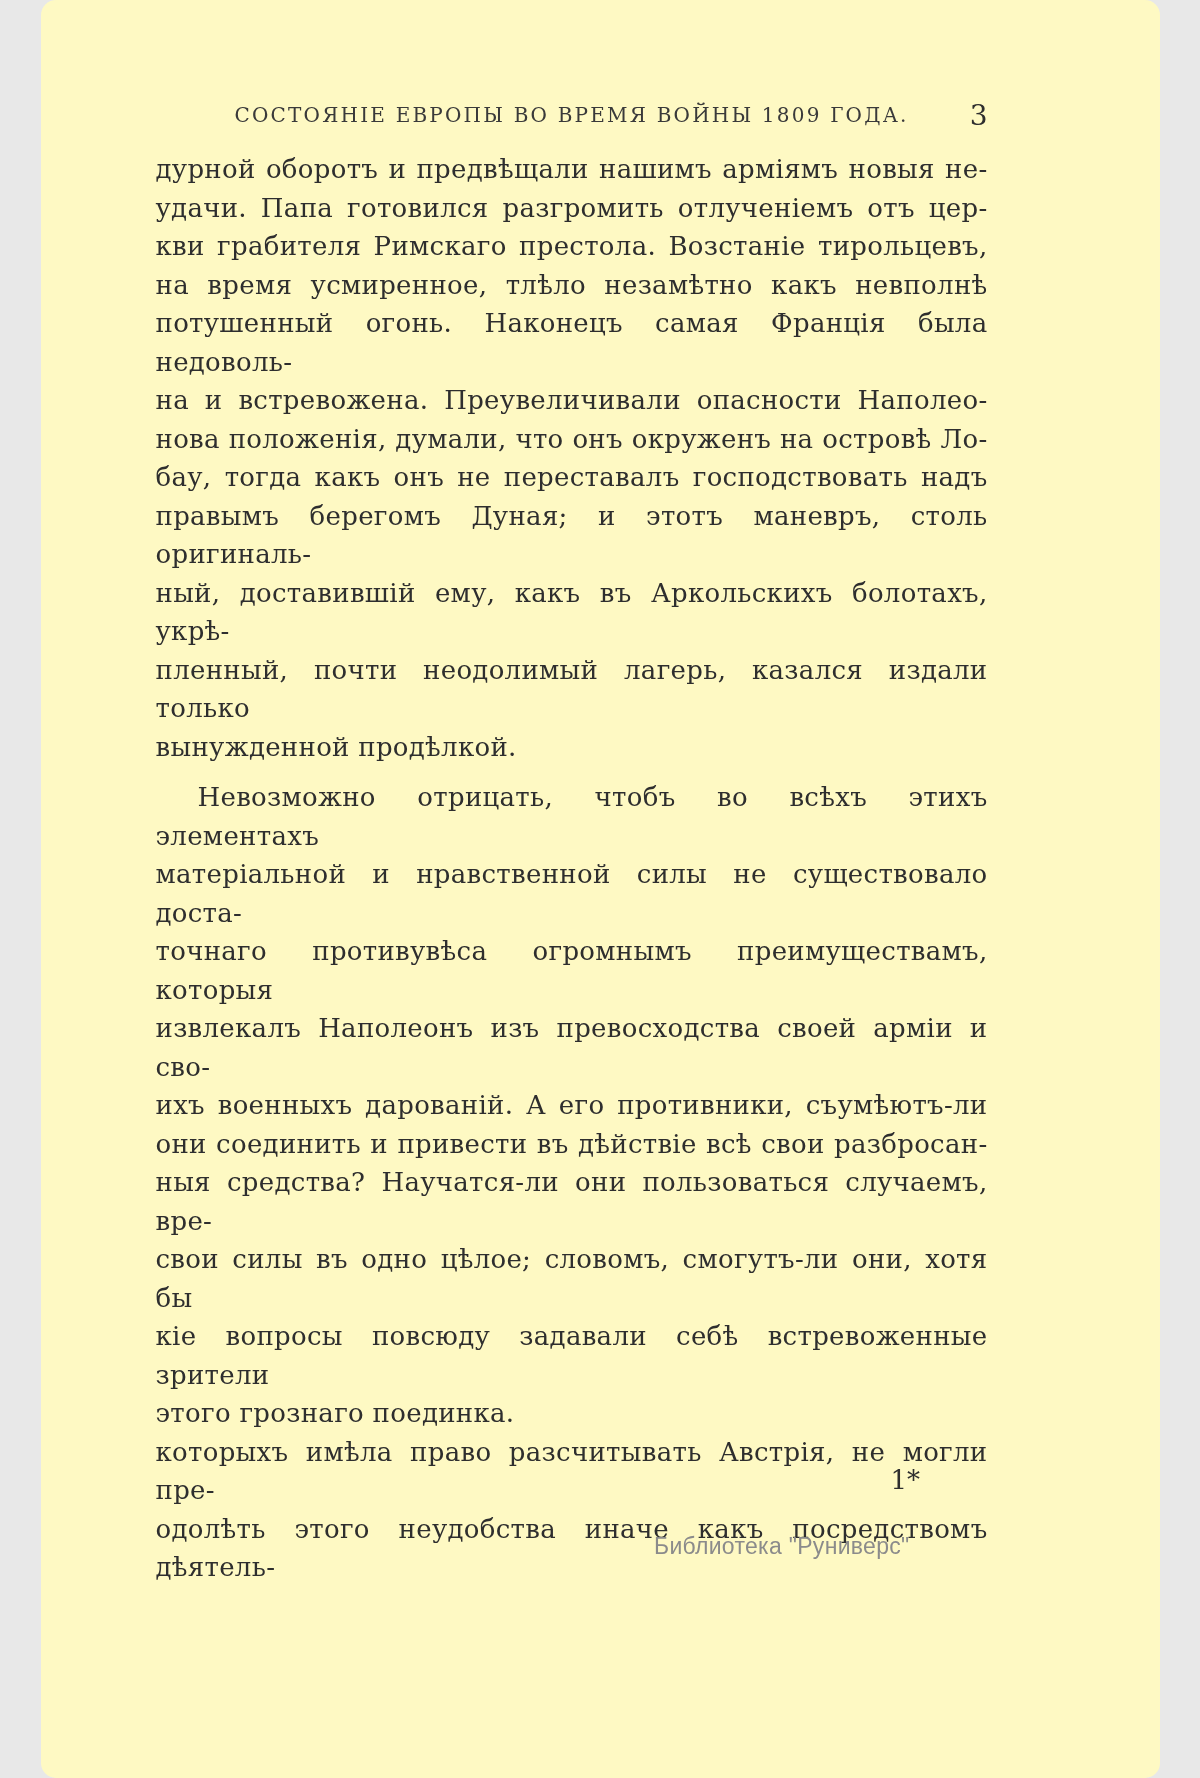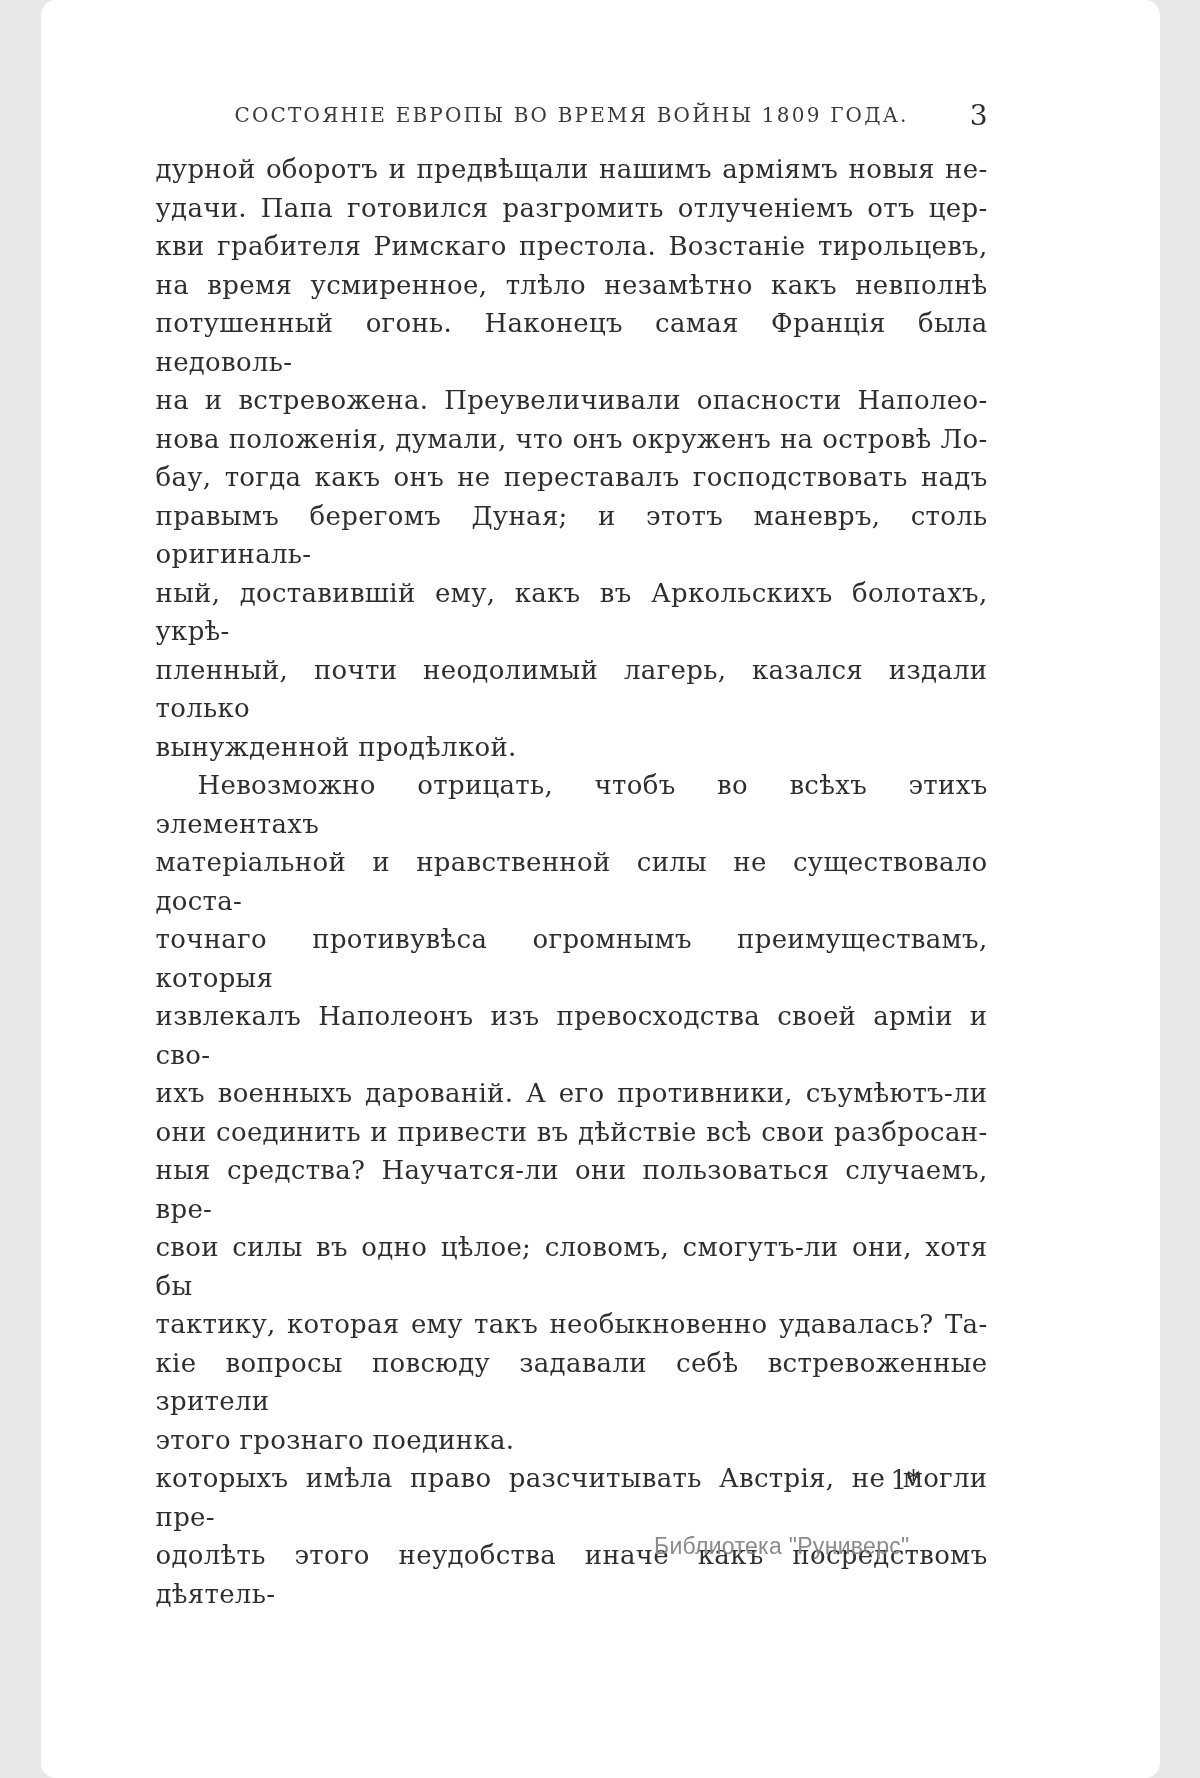--- a/index.html
+++ b/index.html
@@ -5,21 +5,21 @@
   html, body {
     margin: 0;
     padding: 0;
     background: #e8e8e8;
   }
   .page {
     position: relative;
     width: 1119px;
     height: 1778px;
     margin: 0 auto;
-    background: #ffffff;
+    background: #fef9c3;
     overflow: hidden;
     font-family: "DejaVu Serif", "Liberation Serif", serif;
     color: #2e2e2e;
     border-radius: 15px;
   }
   .header {
     position: absolute;
     left: 115px;
     top: 103px;
     width: 832px;
@@ -51,20 +51,21 @@
     letter-spacing: 0.3px;
     text-align: justify;
     text-align-last: justify;
     white-space: normal;
   }
   .line.final {
     text-align-last: left;
   }
   .line.indent {
     text-indent: 42px;
+    margin-top: 12px;
   }
   .signature-mark {
     position: absolute;
     left: 850px;
     top: 1465px;
     font-size: 26px;
     color: #2e2e2e;
   }
   .watermark {
     position: absolute;
@@ -100,21 +101,20 @@
       <div class="line">пленный, почти неодолимый лагерь, казался издали только</div>
       <div class="line final">вынужденной продѣлкой.</div>
       <div class="line indent">Невозможно отрицать, чтобъ во всѣхъ этихъ элементахъ</div>
       <div class="line">матеріальной и нравственной силы не существовало доста-</div>
       <div class="line">точнаго противувѣса огромнымъ преимуществамъ, которыя</div>
       <div class="line">извлекалъ Наполеонъ изъ превосходства своей арміи и сво-</div>
       <div class="line">ихъ военныхъ дарованій. А его противники, съумѣютъ-ли</div>
       <div class="line">они соединить и привести въ дѣйствіе всѣ свои разбросан-</div>
       <div class="line">ныя средства? Научатся-ли они пользоваться случаемъ, вре-</div>
       <div class="line">свои силы въ одно цѣлое; словомъ, смогутъ-ли они, хотя бы</div>
-      <div class="line">тактику, которая ему такъ необыкновенно удавалась? Та-</div>
       <div class="line">кіе вопросы повсюду задавали себѣ встревоженные зрители</div>
       <div class="line final">этого грознаго поединка.</div>
       <div class="line">которыхъ имѣла право разсчитывать Австрія, не могли пре-</div>
       <div class="line">одолѣть этого неудобства иначе какъ посредствомъ дѣятель-</div>
     </div>
 
   <div class="signature-mark">1*</div>
 
   <div class="watermark">Библиотека "Руниверс"</div>
 

